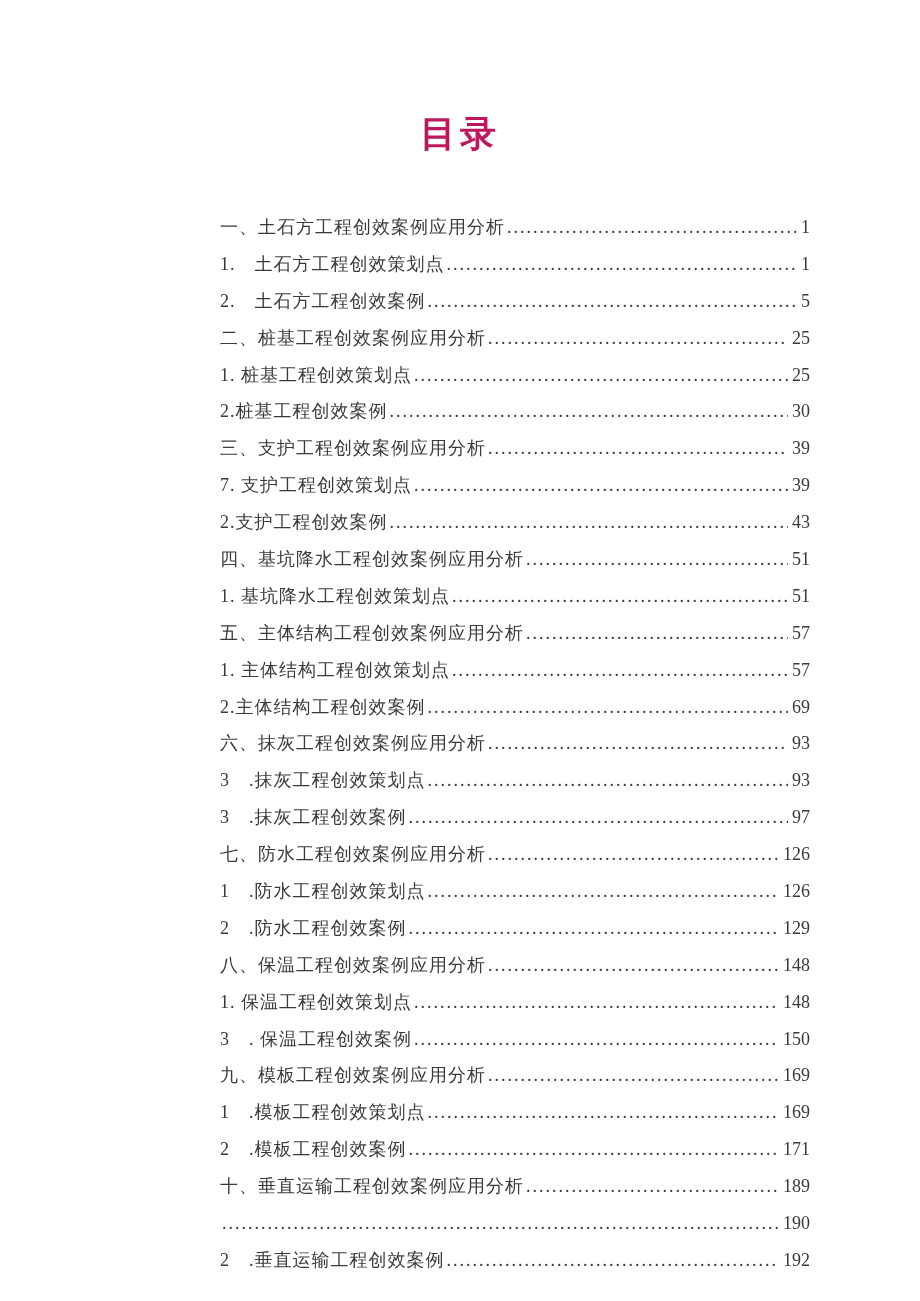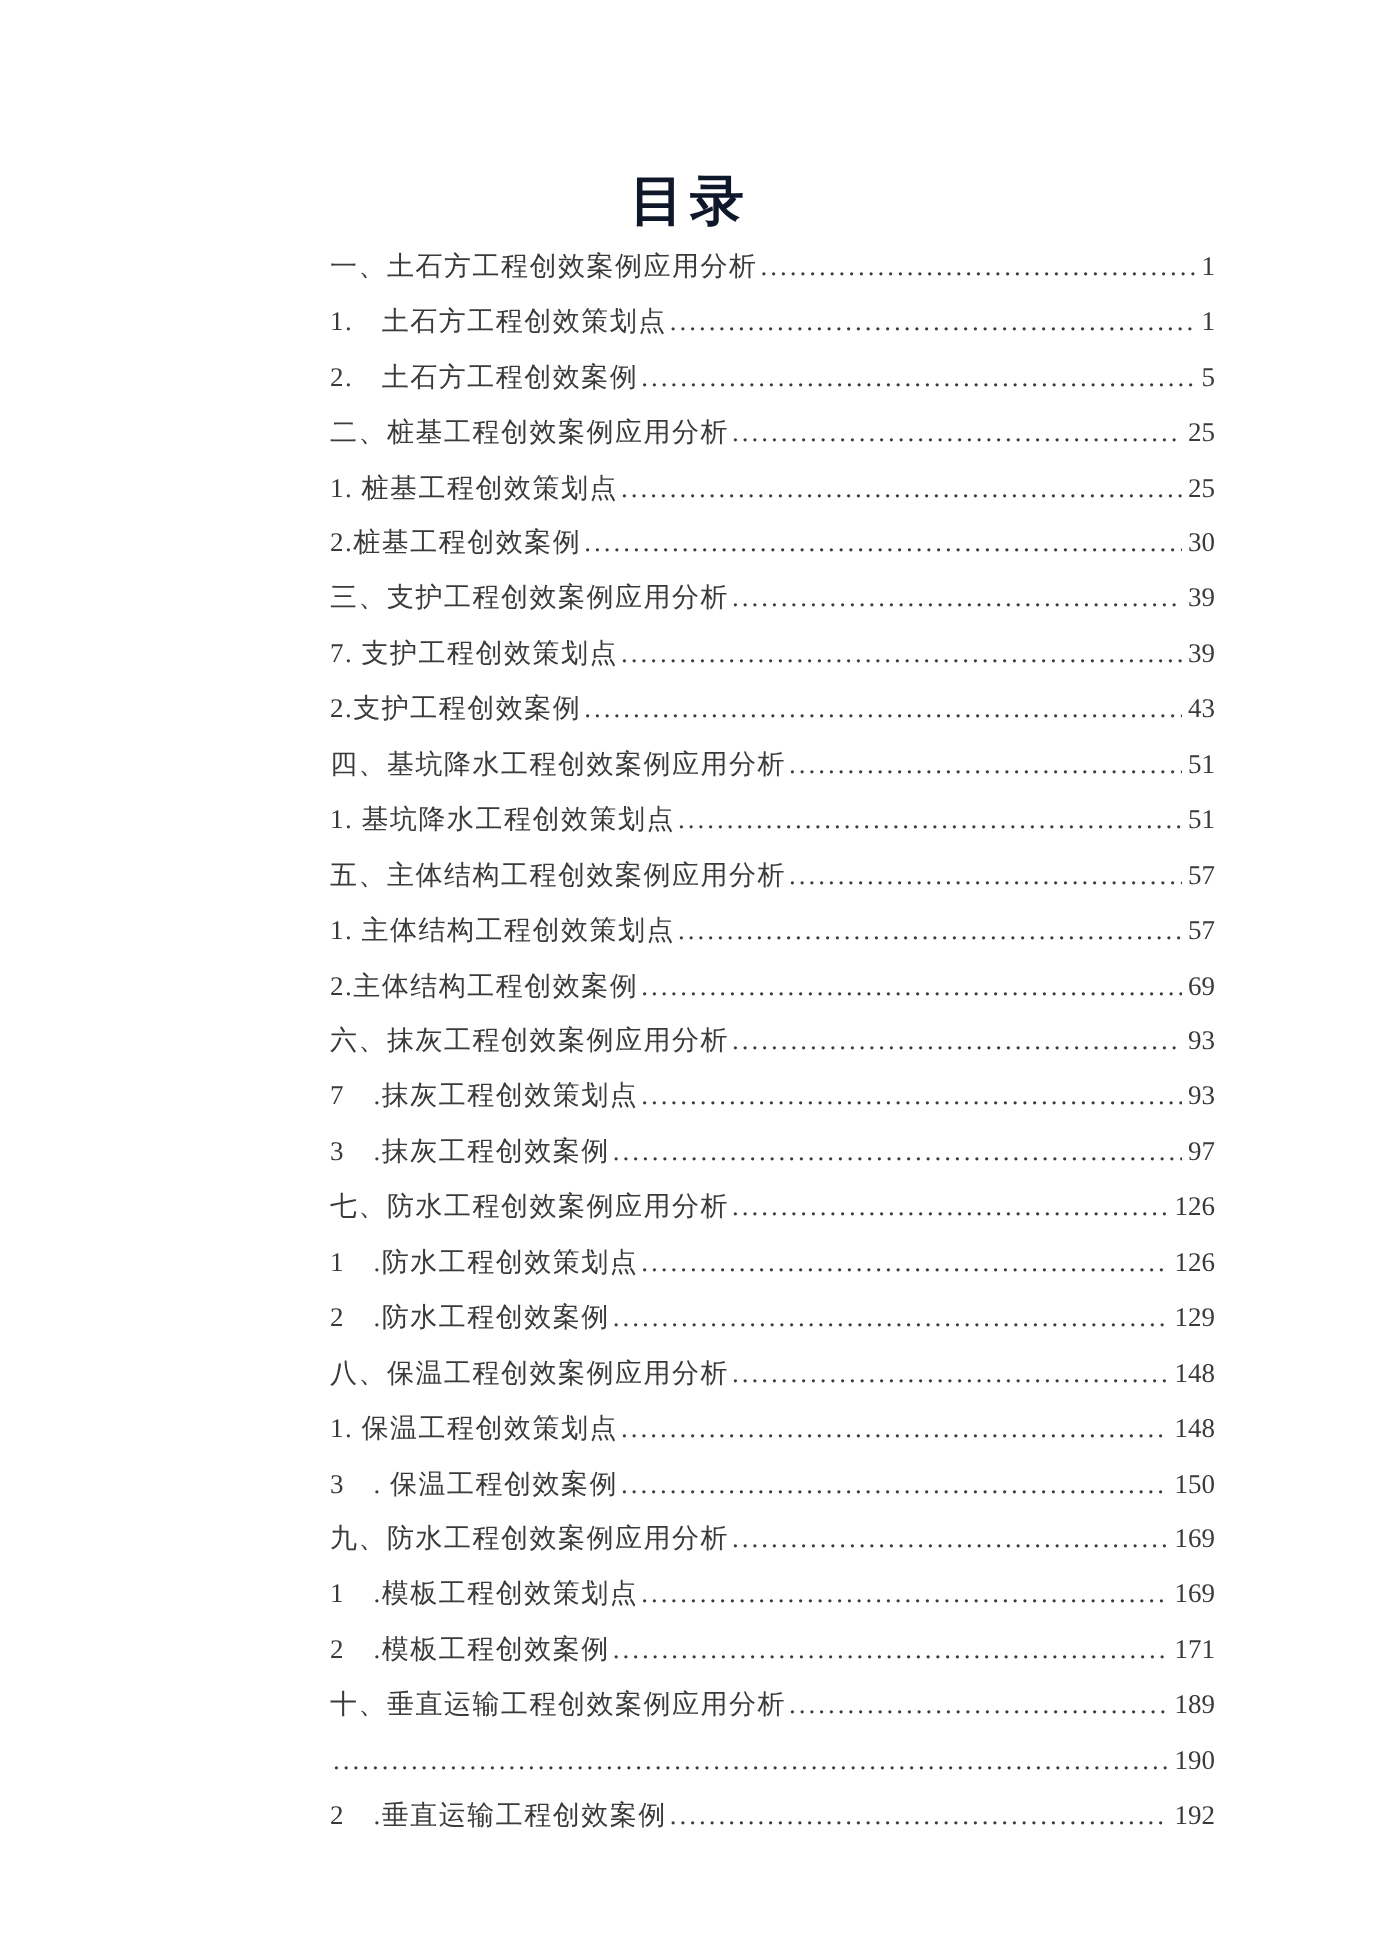--- a/index.html
+++ b/index.html
@@ -9,21 +9,22 @@
       background: #ffffff;
       font-family: "SimSun", "宋体", serif;
       color: #333333;
       padding: 110px 110px 0 110px;
     }
     .title {
       text-align: center;
       font-size: 36px;
       font-weight: bold;
       letter-spacing: 4px;
-      color: #0f172a;
+      margin-bottom: 50px;
+      color: #be185d;
     }
     .toc {
       padding-left: 110px;
       padding-right: 0;
     }
     .toc-entry {
       display: flex;
       align-items: baseline;
       font-size: 18px;
       line-height: 2.05;
@@ -125,21 +126,21 @@
       <span class="toc-label">2.主体结构工程创效案例</span>
       <span class="toc-dots"></span>
       <span class="toc-page">69</span>
     </div>
     <div class="toc-entry">
       <span class="toc-label">六、抹灰工程创效案例应用分析</span>
       <span class="toc-dots"></span>
       <span class="toc-page">93</span>
     </div>
     <div class="toc-entry">
-      <span class="toc-label">7 .抹灰工程创效策划点</span>
+      <span class="toc-label">3 .抹灰工程创效策划点</span>
       <span class="toc-dots"></span>
       <span class="toc-page">93</span>
     </div>
     <div class="toc-entry">
       <span class="toc-label">3 .抹灰工程创效案例</span>
       <span class="toc-dots"></span>
       <span class="toc-page">97</span>
     </div>
     <div class="toc-entry">
       <span class="toc-label">七、防水工程创效案例应用分析</span>
@@ -165,21 +166,21 @@
       <span class="toc-label">1. 保温工程创效策划点</span>
       <span class="toc-dots"></span>
       <span class="toc-page">148</span>
     </div>
     <div class="toc-entry">
       <span class="toc-label">3 . 保温工程创效案例</span>
       <span class="toc-dots"></span>
       <span class="toc-page">150</span>
     </div>
     <div class="toc-entry">
-      <span class="toc-label">九、防水工程创效案例应用分析</span>
+      <span class="toc-label">九、模板工程创效案例应用分析</span>
       <span class="toc-dots"></span>
       <span class="toc-page">169</span>
     </div>
     <div class="toc-entry">
       <span class="toc-label">1 .模板工程创效策划点</span>
       <span class="toc-dots"></span>
       <span class="toc-page">169</span>
     </div>
     <div class="toc-entry">
       <span class="toc-label">2 .模板工程创效案例</span>

